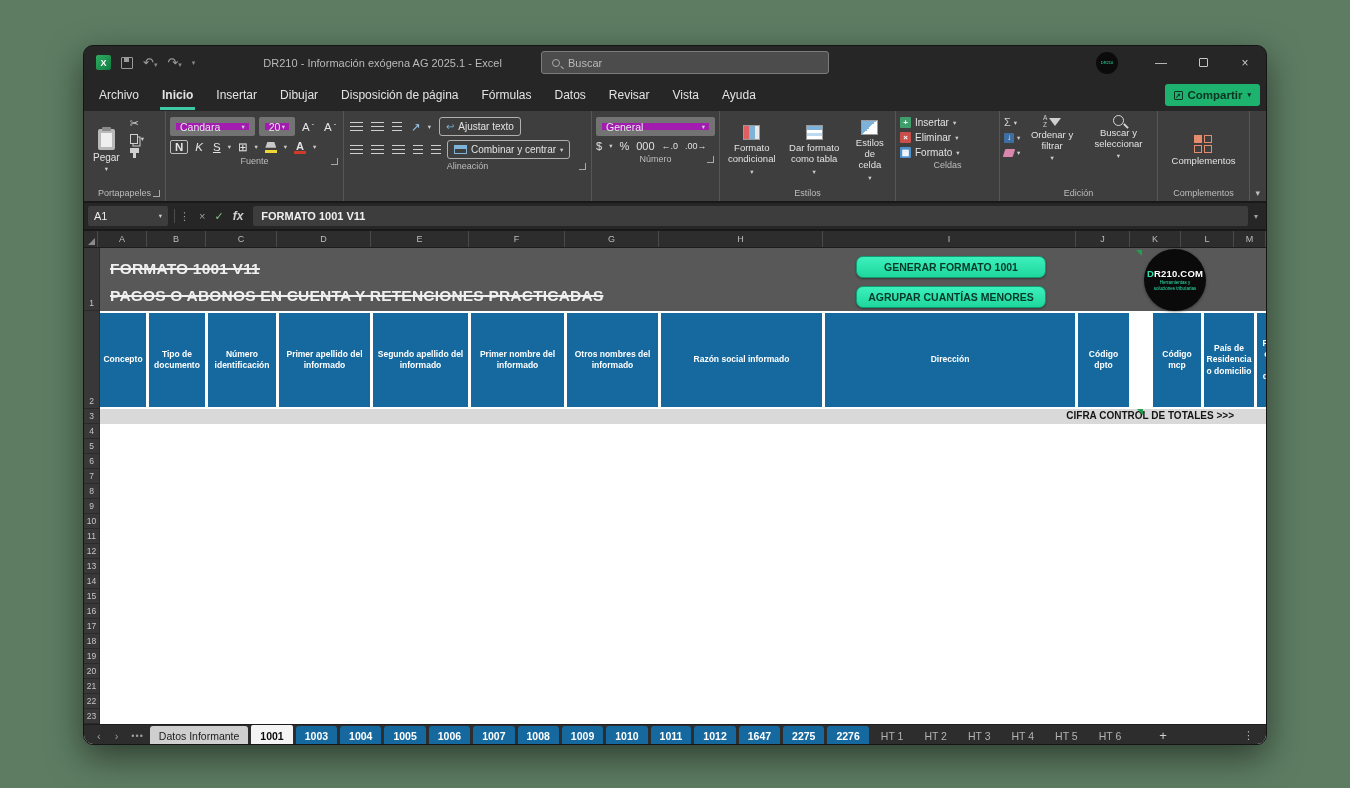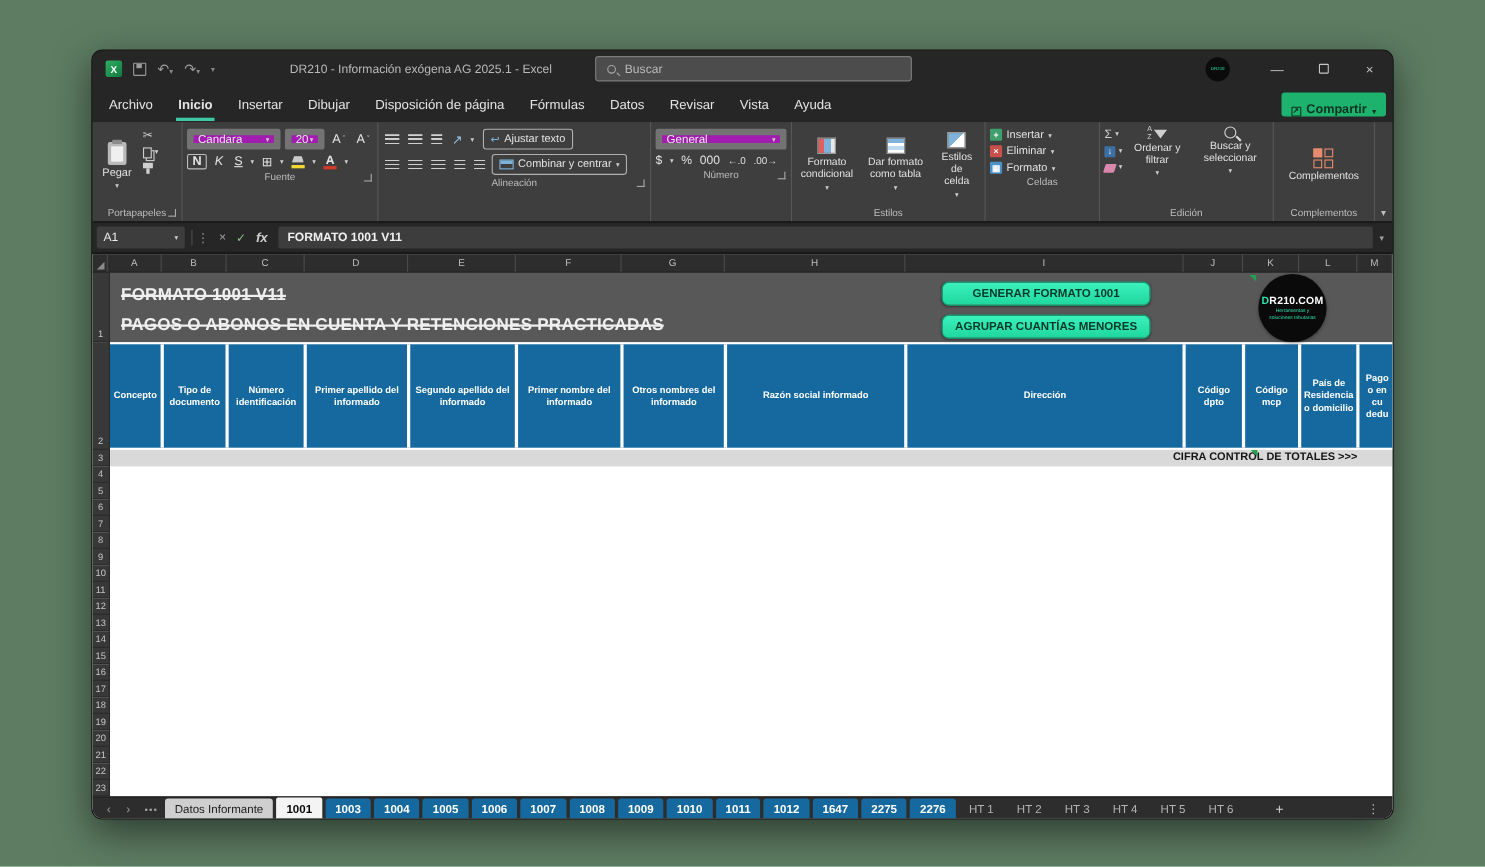--- a/index.html
+++ b/index.html
@@ -27,21 +27,21 @@
   .tb-right{position:absolute;right:0;top:0;height:33px;display:flex;align-items:center}
   .avatar{width:22px;height:22px;border-radius:50%;background:#0b0b0b;color:#2be3ac;font-size:4px;
           display:flex;align-items:center;justify-content:center;margin-right:22px;overflow:hidden;text-align:center}
   .win-btn{width:42px;height:33px;display:flex;align-items:center;justify-content:center;color:#c6c6c6;font-size:12px}
   .restore{width:9px;height:9px;border:1px solid #c6c6c6;border-radius:1px}
   
   .menubar{height:32px;background:#262626;display:flex;align-items:center;position:relative;flex:0 0 32px;padding-left:13px}
   .mtab{color:#e3e3e3;font-size:12px;margin-right:19px;padding:7px 2px 8px;cursor:default;white-space:nowrap}
   .mtab.active{font-weight:bold;border-bottom:3px solid #3fc8a4;padding-bottom:5px}
   .share-btn{position:absolute;right:6px;top:5px;height:22px;background:#1db26e;border-radius:3px;
-             display:flex;align-items:flex-end;gap:5px;padding:0 9px;color:#0a3320;font-size:11.5px;font-weight:bold}
+             display:flex;align-items:center;gap:5px;padding:0 9px;color:#0a3320;font-size:11.5px;font-weight:bold}
   .share-ic{width:9px;height:9px;border:1.2px solid #0a3320;border-radius:1px;font-size:7px;line-height:7px;text-align:center}
   .share-caret{font-size:7px}
   
   .ribbon{height:92px;background:#3e3e3e;border-bottom:2px solid #191919;display:flex;flex:0 0 92px;position:relative}
   .rgrp{display:flex;flex-direction:column;border-right:1px solid #575757;padding:4px 4px 0}
   .rgc{flex:1;display:flex;gap:5px}
   .rglbl{height:15px;display:flex;align-items:center;justify-content:center;gap:4px;color:#bdbdbd;font-size:9px;position:relative;padding-bottom:2px}
   .dlg{position:absolute;right:1px;bottom:4px;width:7px;height:7px;border-right:1.2px solid #a8a8a8;border-bottom:1.2px solid #a8a8a8}
   .bigbtn{display:flex;flex-direction:column;align-items:center;justify-content:center;gap:2px;color:#e2e2e2;font-size:10px;padding:1px 5px;border-radius:3px}
   .caret{font-size:6.5px;color:#cfcfcf}
@@ -494,21 +494,21 @@
             <div class="bluecell" style="width: 49px; flex: 0 0 49px;">Concepto</div>
             <div class="bluecell" style="width: 59px; flex: 0 0 59px;">Tipo de documento</div>
             <div class="bluecell" style="width: 71px; flex: 0 0 71px;">Número identificación</div>
             <div class="bluecell" style="width: 94px; flex: 0 0 94px;">Primer apellido del informado</div>
             <div class="bluecell" style="width: 98px; flex: 0 0 98px;">Segundo apellido del informado</div>
             <div class="bluecell" style="width: 96px; flex: 0 0 96px;">Primer nombre del informado</div>
             <div class="bluecell" style="width: 94px; flex: 0 0 94px;">Otros nombres del informado</div>
             <div class="bluecell" style="width: 164px; flex: 0 0 164px;">Razón social informado</div>
             <div class="bluecell" style="width: 253px; flex: 0 0 253px;">Dirección</div>
             <div class="bluecell" style="width: 54px; flex: 0 0 54px;">Código dpto</div>
-            <div class="bluecell" style="width: 51px; flex: 0 0 51px;">Código mcp</div>
+            <div class="bluecell" style="width: 51px; flex: 0 0 51px; margin-left: 21px;">Código mcp</div>
             <div class="bluecell" style="width: 53px; flex: 0 0 53px;">País de Residencia o domicilio</div>
             <div class="bluecell" style="width: 32px; flex: 0 0 32px;">Pago o en cu dedu</div>
           </div>
       </div>
 
       <div class="rowband ctrlrow">
         <div class="rowhdr">3</div>
         <div class="ctrlcell">
           <span class="ctrltext">CIFRA CONTROL DE TOTALES &gt;&gt;&gt;</span>
           <span class="tri" style="left:1037px;top:0"></span>

